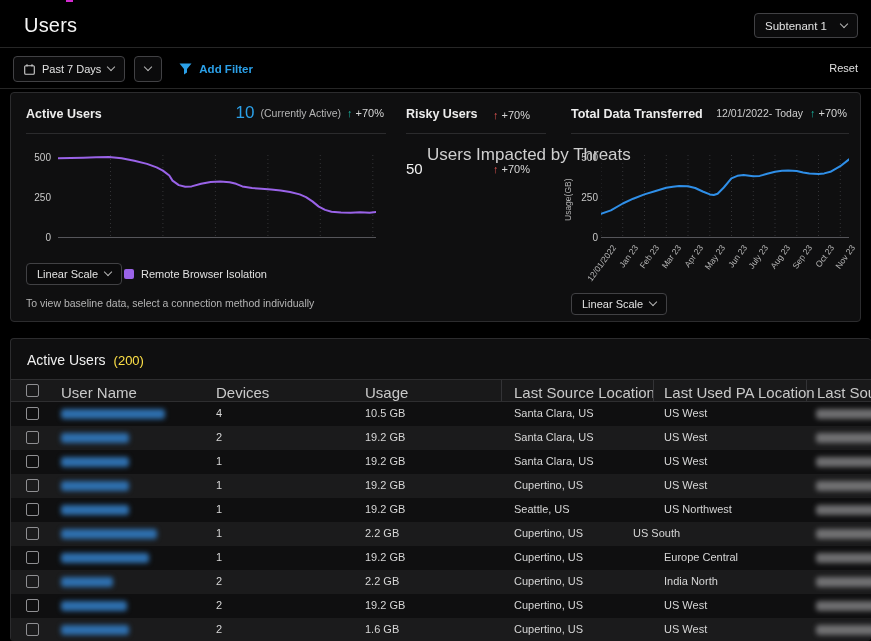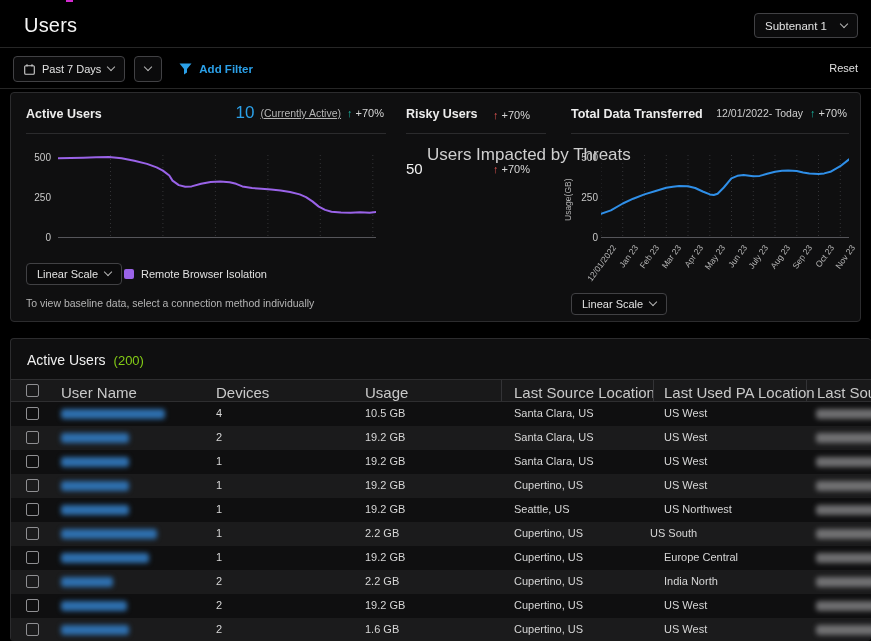--- a/index.html
+++ b/index.html
@@ -21,41 +21,41 @@
   #add-filter { display:inline-flex; align-items:center; gap:7px; color:#2ba0e8; font-size:11.5px; font-weight:700; margin-left:8px; cursor:pointer; }
   #reset-btn { position:absolute; right:13px; top:62px; font-size:11px; color:#e0e0e0; cursor:pointer; }
 
   
   .card { position:absolute; background:#0f0f10; border:1px solid #2c2c2e; border-radius:4px; }
   #summary-card { left:10px; top:92px; width:851px; height:230px; }
   #table-card { left:10px; top:338px; width:861px; height:303px; border-right:none; border-bottom:none; overflow:hidden; }
 
   .sec-title { font-size:12.5px; font-weight:700; color:#ededed; }
   .sec-div { position:absolute; height:1px; background:#2b2b2d; }
-  .muted { color:#b5b5b5;text-decoration:underline; }
+  .muted { color:#b5b5b5; }
   .trend { display:inline-flex; align-items:center; gap:3px; font-size:11px; color:#d6d6d6; }
   .arrow-up { font-size:11px; line-height:1; }
   .up-teal { color:#17b5a0; } .up-red { color:#e25550; }
 
   
   .yticks { position:absolute; width:26px; }
   .yticks span { position:absolute; right:0; font-size:10px; color:#c9c9c9; }
   svg line.grid { stroke:#333336; stroke-width:1; stroke-dasharray:1 3; }
   svg line.axis { stroke:#55555a; stroke-width:1; }
   .xlabels-plain { position:absolute; display:flex; justify-content:space-between; font-size:10.5px; color:#c9c9c9; }
   .xlabels-rot { position:absolute; height:52px; }
   .xlabels-rot span { position:absolute; top:2px; font-size:8.5px; color:#b3b3b3;
     transform:translateX(-100%) rotate(-54deg); transform-origin:100% 0; white-space:nowrap; }
   .legend-swatch { width:10px; height:10px; border-radius:2px; background:#9a63e8; display:inline-block; }
   .ylabel-rot { position:absolute; font-size:8.5px; color:#b3b3b3; transform:rotate(-90deg); transform-origin:left top; white-space:nowrap; }
 
   
   #table-title-row { position:absolute; left:16px; top:13px; display:flex; gap:8px; align-items:baseline; }
   #table-title { font-size:14px; color:#f0f0f0; }
-  #table-count { font-size:13px; color:#84cc16; }
+  #table-count { font-size:13px; color:#fde047; }
   .thead { position:absolute; left:0; top:40px; width:100%; height:23px; background:#19191a;
     border-top:1px solid #2e2e30; border-bottom:1px solid #2e2e30; }
   .th { position:absolute; top:4px; font-size:15px; color:#c9c9c9; white-space:nowrap; }
   .vsep { position:absolute; top:0; width:1px; height:100%; background:#333336; }
   .cb { position:absolute; width:13px; height:13px; border:1px solid #8f8f92; border-radius:2px; background:transparent; }
   .trow { position:absolute; left:0; width:100%; height:24px; }
   .trow.alt { background:#1b1b1c; }
   .trow .cell { position:absolute; top:5px; font-size:11px; color:#d6d6d6; white-space:nowrap; }
   .link { color:#3aa0e8; text-decoration:none; cursor:pointer;text-align:center; }
   .blob { position:absolute; top:7px; height:10px; border-radius:3px; filter:blur(2.5px); }
@@ -269,21 +269,21 @@
         <span class="cell" style="left: 503px;">Seattle, US</span>
         <a class="cell link" href="#" style="left: 653px;">US Northwest</a>
         <span class="blob ip-blob"></span>
       </div>
       <div class="trow alt" style="top: 183px;">
         <span class="cb" style="left: 15px; top: 5px;"></span>
         <span class="blob name-blob" style="width: 96px;"></span>
         <span class="cell" style="left: 205px;">1</span>
         <span class="cell" style="left: 354px;">2.2 GB</span>
         <span class="cell" style="left: 503px;">Cupertino, US</span>
-        <a class="cell link" href="#" style="left: 639px;">US South</a>
+        <a class="cell link" href="#" style="left: 622px;">US South</a>
         <span class="blob ip-blob"></span>
       </div>
       <div class="trow" style="top: 207px;">
         <span class="cb" style="left: 15px; top: 5px;"></span>
         <span class="blob name-blob" style="width: 88px;"></span>
         <span class="cell" style="left: 205px;">1</span>
         <span class="cell" style="left: 354px;">19.2 GB</span>
         <span class="cell" style="left: 503px;">Cupertino, US</span>
         <a class="cell link" href="#" style="left: 653px;">Europe Central</a>
         <span class="blob ip-blob"></span>

